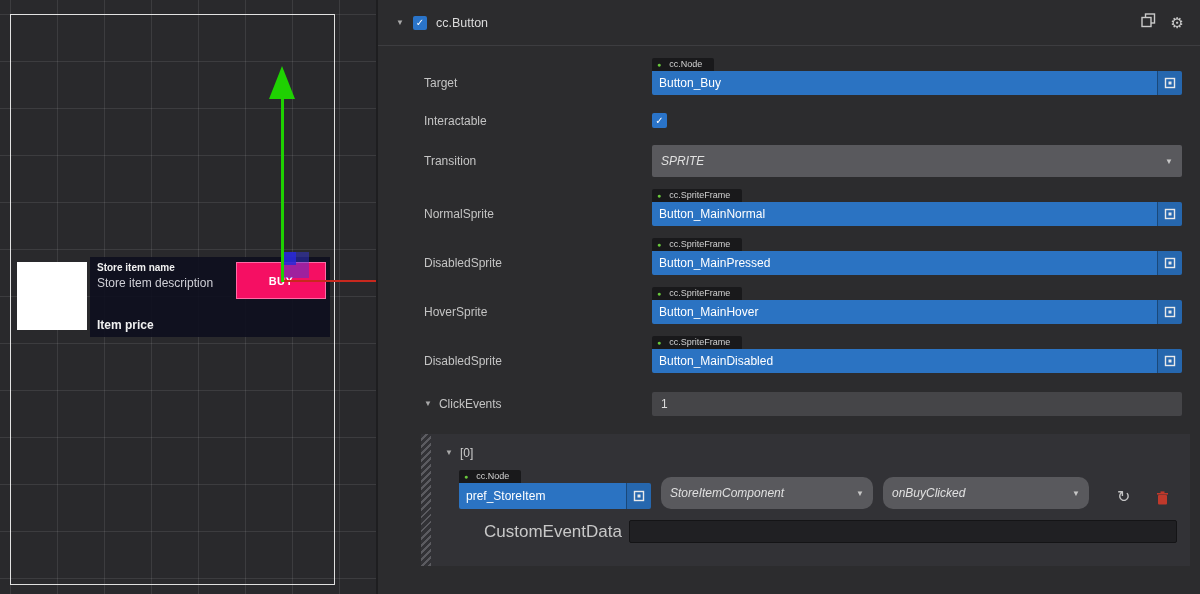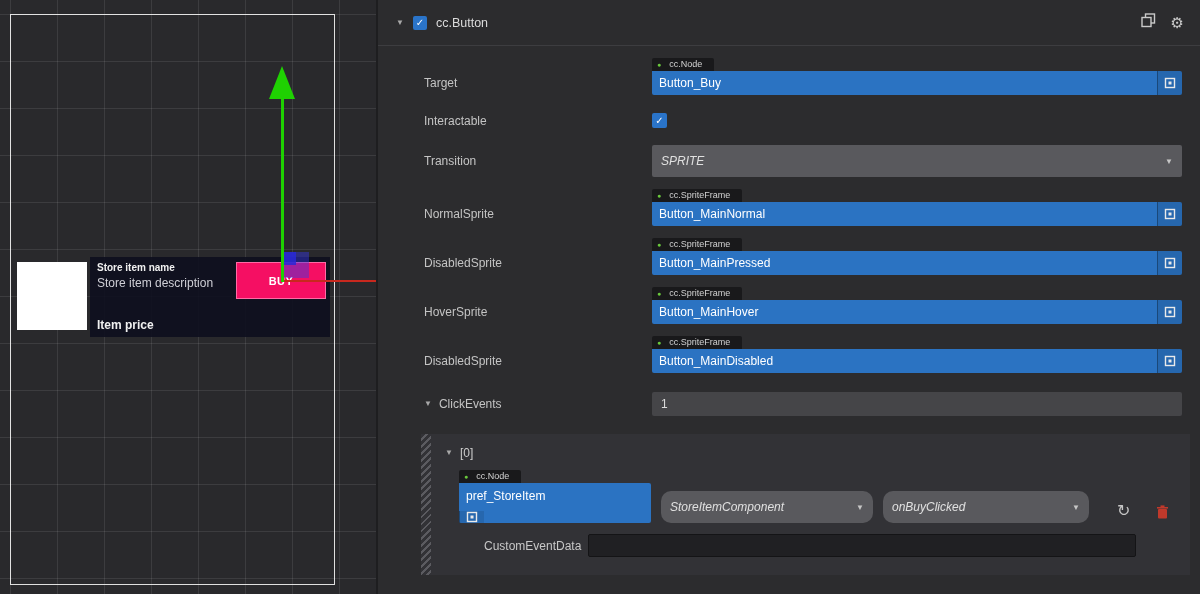--- a/index.html
+++ b/index.html
@@ -127,21 +127,21 @@
   .event-index { display: flex; align-items: center; gap: 7px; padding-left: 24px; font-size: 12px; color: #cccccc; }
   .event-row { display: flex; align-items: flex-end; padding-left: 38px; margin-top: 10px; }
   .event-ref-stack { display: flex; flex-direction: column; width: 192px; }
   .event-row .dropdown { height: 26px; border-radius: 10px; }
   .dd-component { width: 212px; margin-left: 10px; }
   .dd-handler { width: 206px; margin-left: 10px; }
   .icon-btn { display: flex; align-items: center; justify-content: center; cursor: pointer; margin-bottom: 4px; }
   .refresh-btn { margin-left: 28px; color: #c6c6c6; font-size: 16px; line-height: 1; }
   .trash-btn { margin-left: 26px; }
   .custom-row { display: flex; align-items: center; padding-left: 63px; margin-top: 11px; }
-  .custom-label { font-size: 12px; color: #c8c8c8; margin-right: 7px; white-space: nowrap; }
+  .custom-label { font-size: 17px; color: #c8c8c8; margin-right: 7px; white-space: nowrap; }
   .custom-input {
     width: 548px; height: 23px; background: #202023; border: 1px solid #141416;
     border-radius: 2px; color: #ddd; font-size: 12px; padding: 0 7px;
     font-family: "Liberation Sans", "DejaVu Sans", sans-serif; outline: none;
   }
 </style>
 </head>
 <body>
 
 <div class="scene">
@@ -316,21 +316,21 @@
         <span class="arrow">▼</span>
         <span>[0]</span>
       </div>
 
       <div class="event-row">
         <div class="event-ref-stack">
           <div class="type-badge">
             <span class="badge-dot">●</span>
             <span>cc.Node</span>
           </div>
-          <div class="ref-field" style="height:40px;flex-direction:column;">
+          <div class="ref-field" style="height:26px;">
             <span class="ref-text" style="line-height:26px;">pref_StoreItem</span>
             <span class="picker-btn">
               <svg width="12" height="12" viewBox="0 0 12 12">
                   <rect x="1.5" y="1.5" width="9" height="9" fill="none" stroke="#eaeaea" stroke-width="1.4"></rect>
                   <rect x="4.5" y="4.5" width="3" height="3" fill="#eaeaea"></rect>
                 </svg>
             </span>
           </div>
         </div>
 

